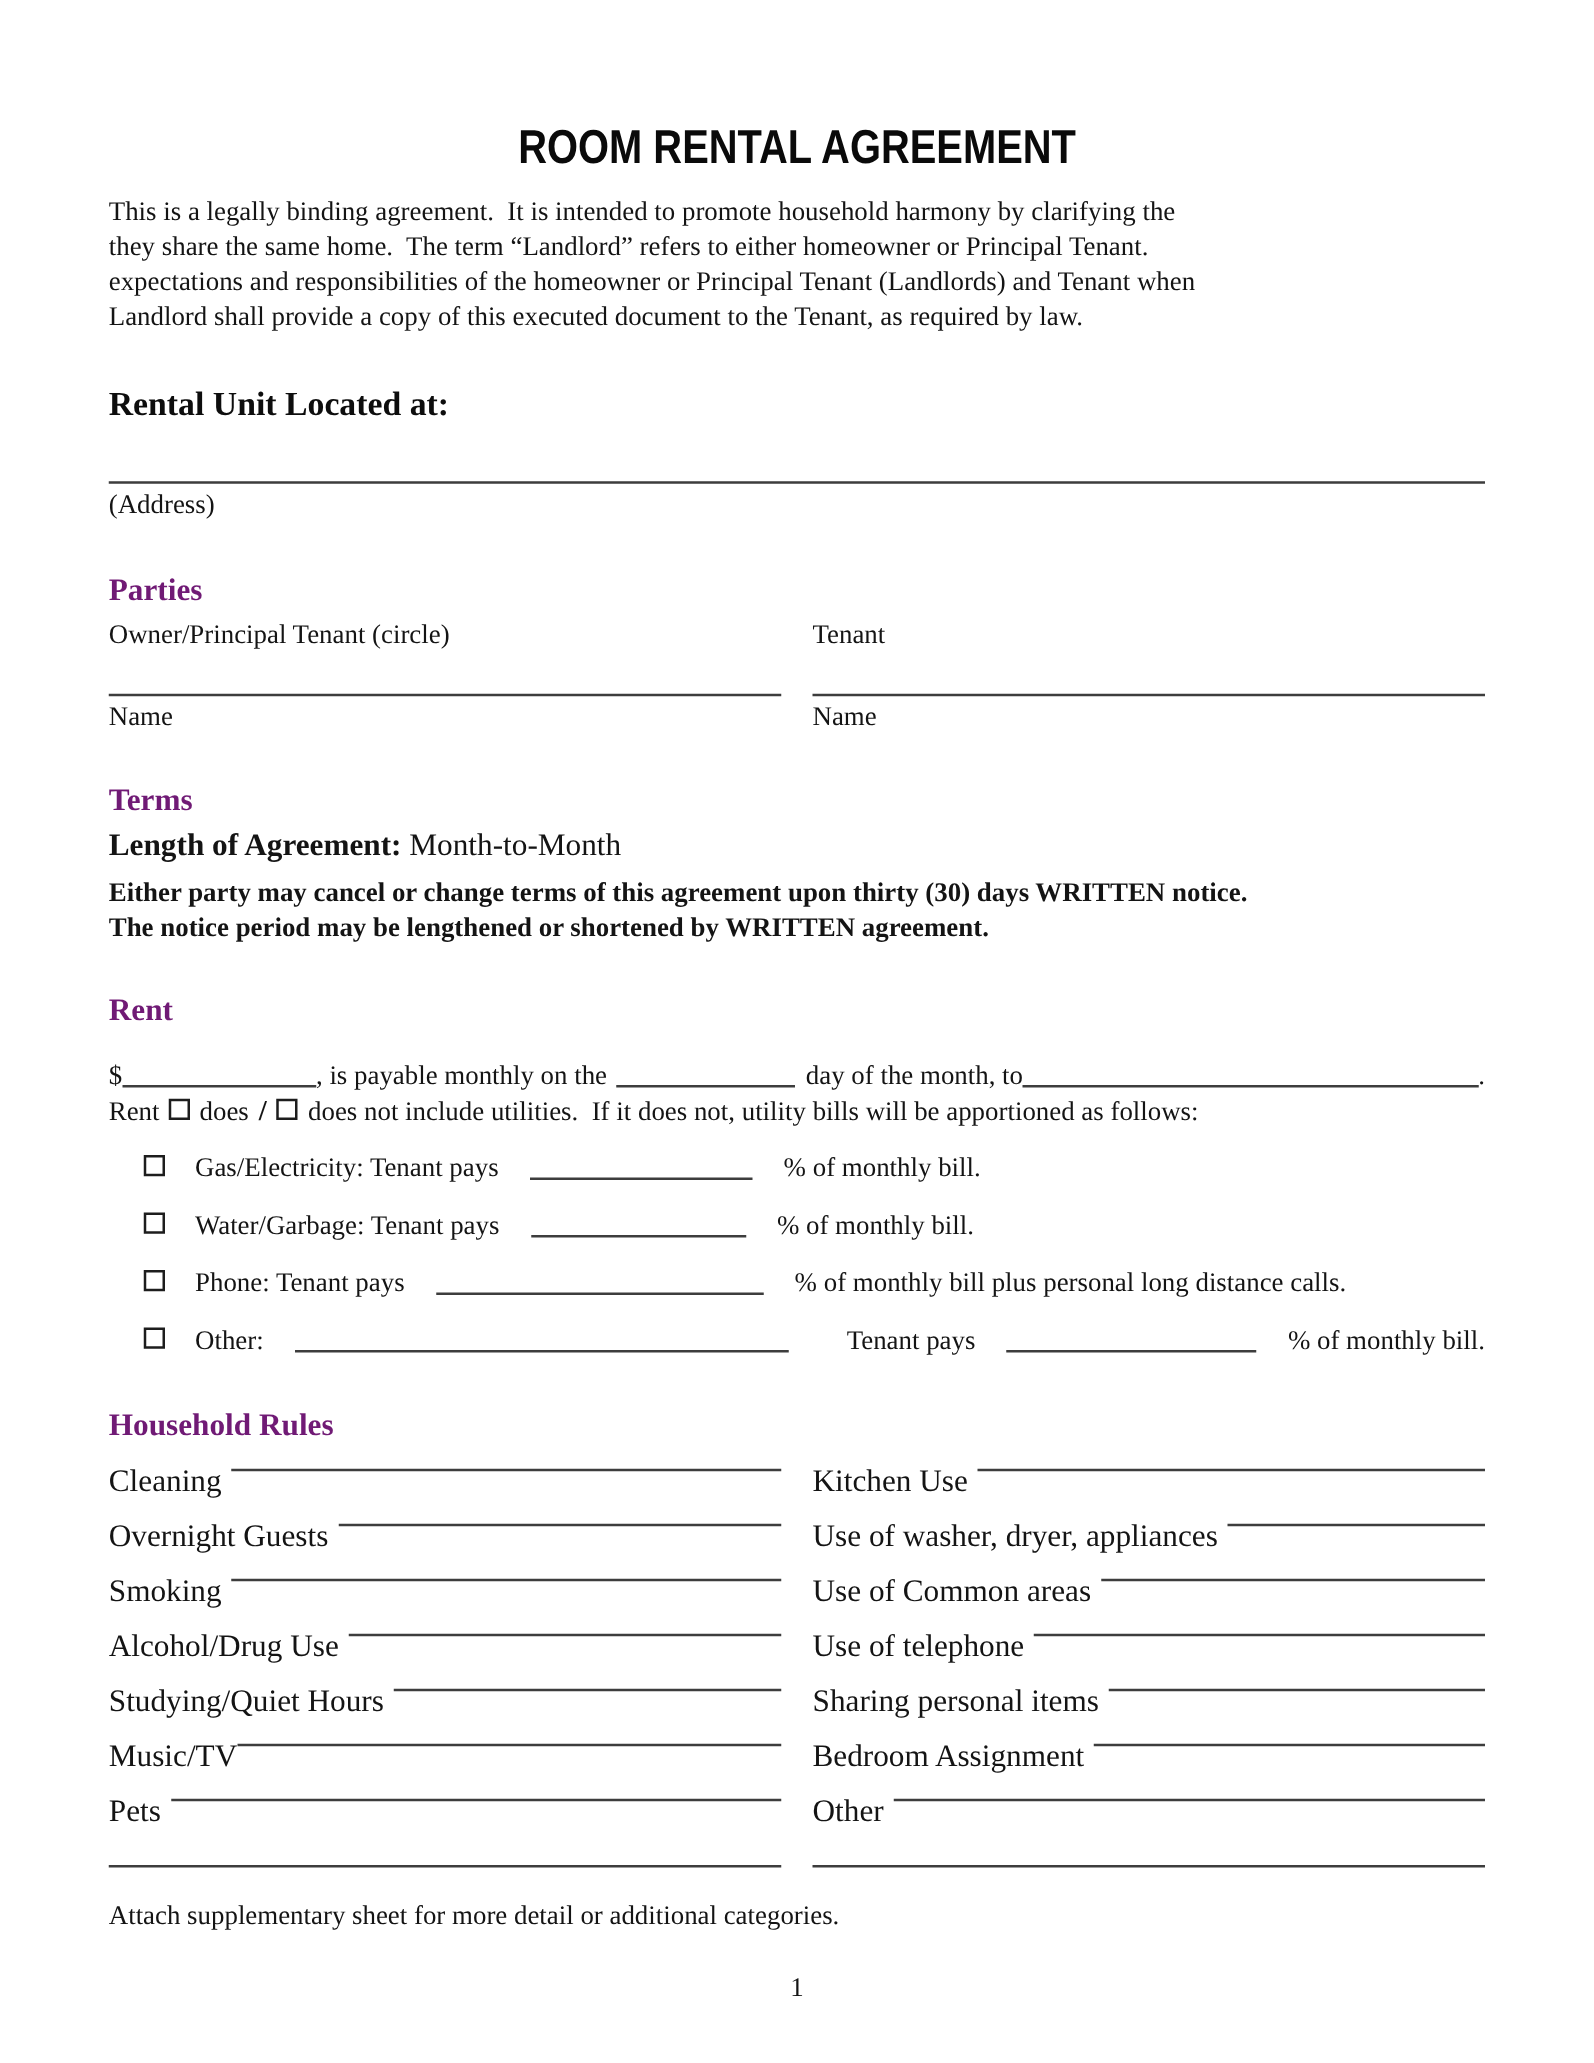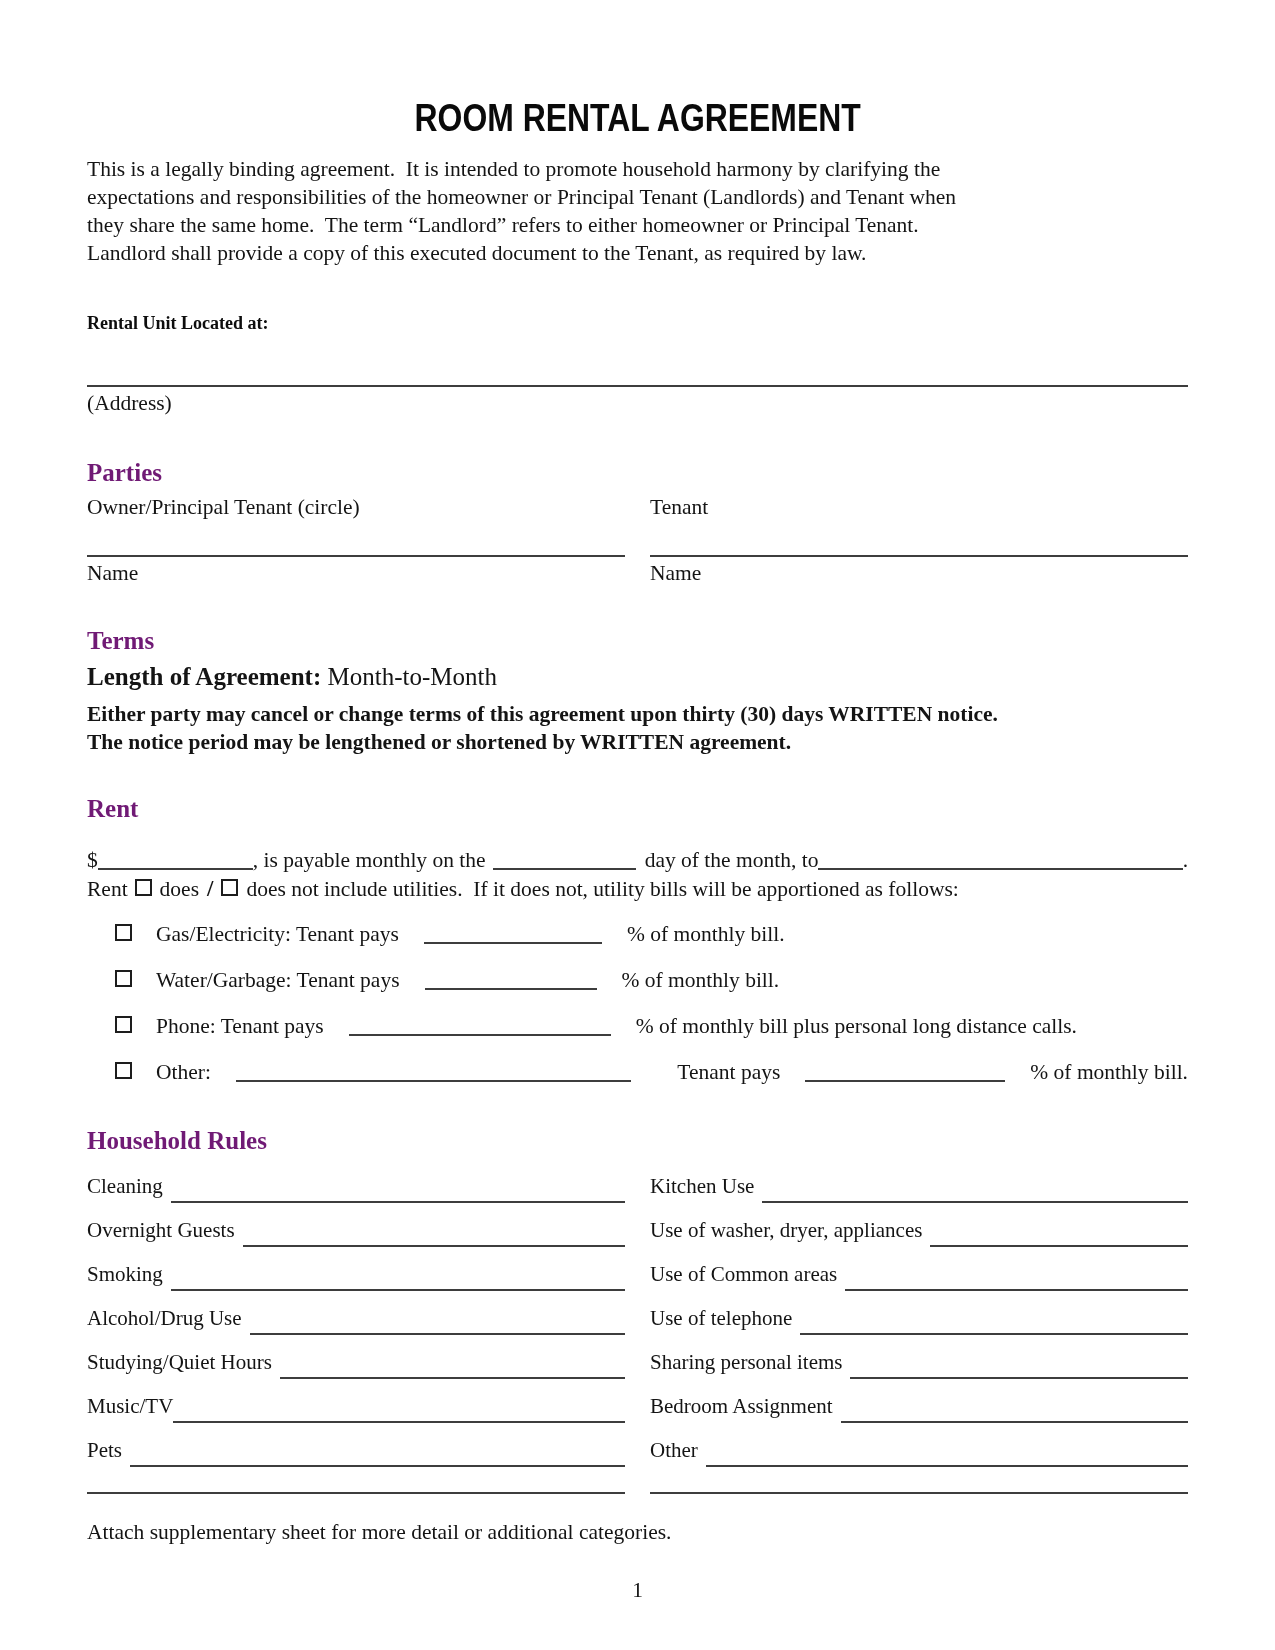--- a/index.html
+++ b/index.html
@@ -26,21 +26,21 @@
     transform-origin:center;
     white-space:nowrap;
     color:#0a0a0a;
   }
 
   
   .body-txt { font-size:21.5px; line-height:28px; }
   .prewrap { white-space:pre-wrap; }
   .intro { margin-top:16px; }
 
-  .h-big { font-size:18px; line-height:32px; font-weight:bold; color:#0d0d0d; }
+  .h-big { font-size:27px; line-height:32px; font-weight:bold; color:#0d0d0d; }
   .h-sec { font-size:25px; line-height:32px; font-weight:bold; color:#701a75; }
 
   
   .hrule { border-top:2px solid #3d3d3d; height:0; }
   .blank {
     display:inline-block;
     border-bottom:2px solid #3d3d3d;
     height:2px;
     position:relative; top:3px;
     flex:none;
@@ -67,41 +67,41 @@
 
   
   .rent-line { margin-top:21px; }
   .includes-line { margin-top:1px; }
   .util-row { margin-left:28px; margin-top:17px; font-size:21.5px; line-height:29px;gap:16px; }
   .util-row:first-of-type { margin-top:15px; }
 
   
   .rules-grid { margin-top:15px; }
   .rules-row { display:grid; grid-template-columns:538px 538px; column-gap:25px; margin-bottom:16px; }
-  .rule-cell { display:flex; align-items:flex-end; font-size:21px; line-height:28px; }
+  .rule-cell { display:flex; align-items:flex-start; font-size:25px; line-height:28px; }
   .rule-cell .lbl { white-space:pre; margin-right:8px; }
 
   .extra-lines { margin-top:28px; }
   .note { margin-top:24px; }
 
   .page-num { text-align:center; font-size:21.5px; line-height:28px; margin-top:30px; }
 </style>
 </head>
 <body>
 
 <div class="page">
 
   <div class="title-wrap">
     <span class="doc-title">ROOM RENTAL AGREEMENT</span>
   </div>
 
   <div class="intro body-txt">
     <div class="prewrap">This is a legally binding agreement.  It is intended to promote household harmony by clarifying the</div>
+    <div class="prewrap">they share the same home.  The term “Landlord” refers to either homeowner or Principal Tenant.</div>
     <div class="prewrap">expectations and responsibilities of the homeowner or Principal Tenant (Landlords) and Tenant when</div>
-    <div class="prewrap">they share the same home.  The term “Landlord” refers to either homeowner or Principal Tenant.</div>
     <div class="prewrap">Landlord shall provide a copy of this executed document to the Tenant, as required by law.</div>
   </div>
 
   <div class="h-big" style="margin-top:40px;">Rental Unit Located at:</div>
   <div class="hrule" style="margin-top:46px;"></div>
   <div class="caption">(Address)</div>
 
   <div class="h-sec" style="margin-top:40px;">Parties</div>
   <div class="two-col body-txt" style="margin-top:4px;">
     <div>Owner/Principal Tenant (circle)</div>

